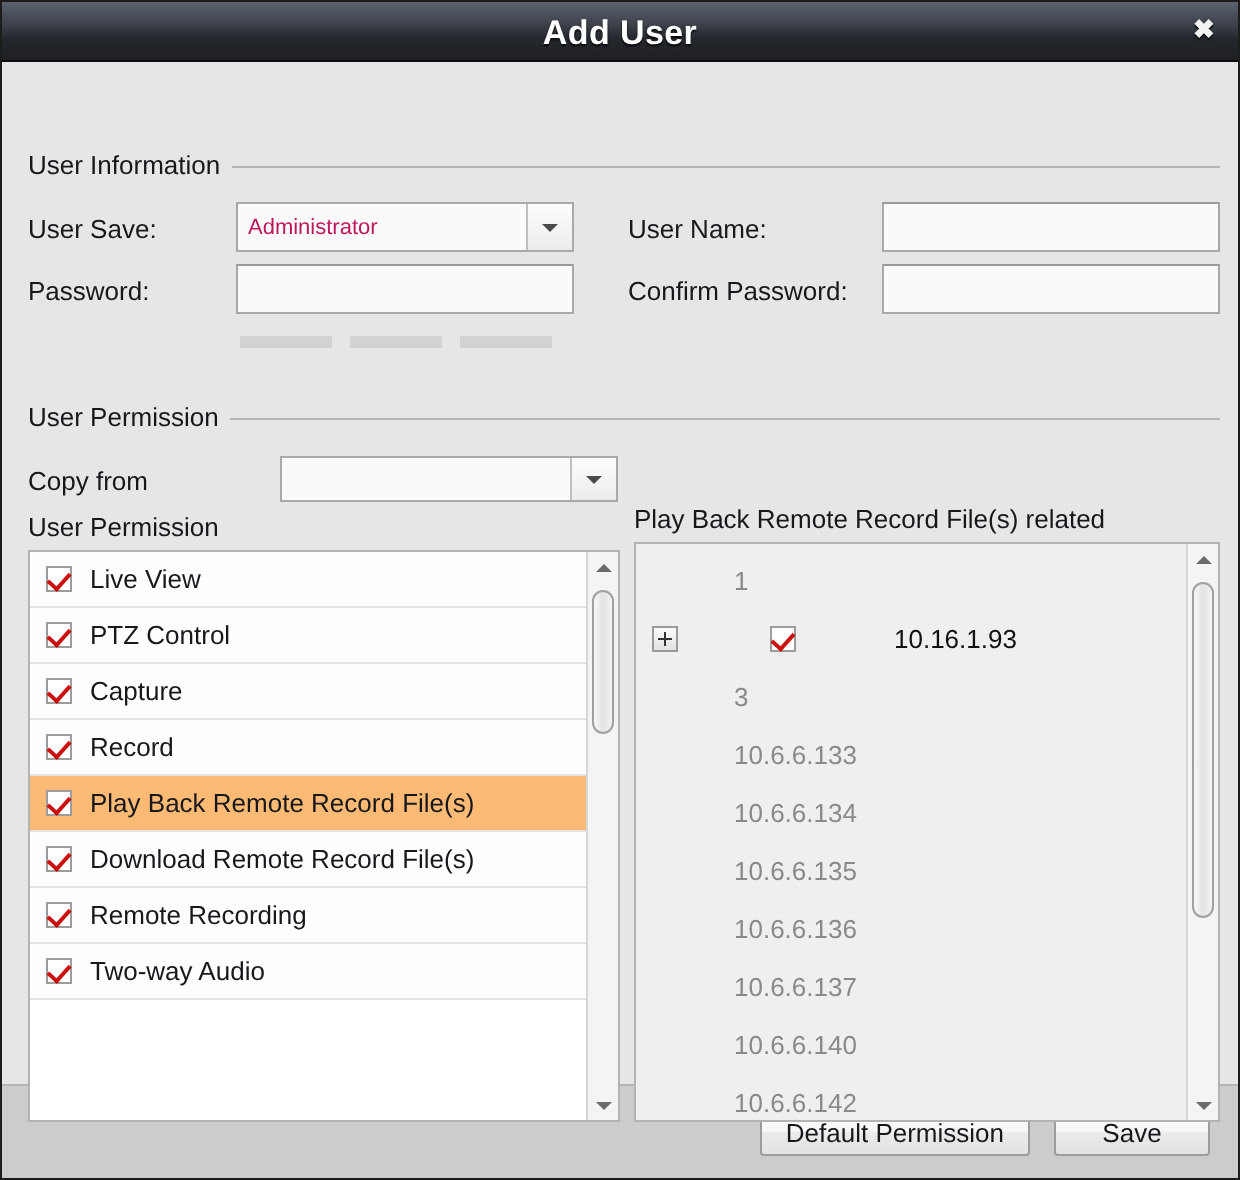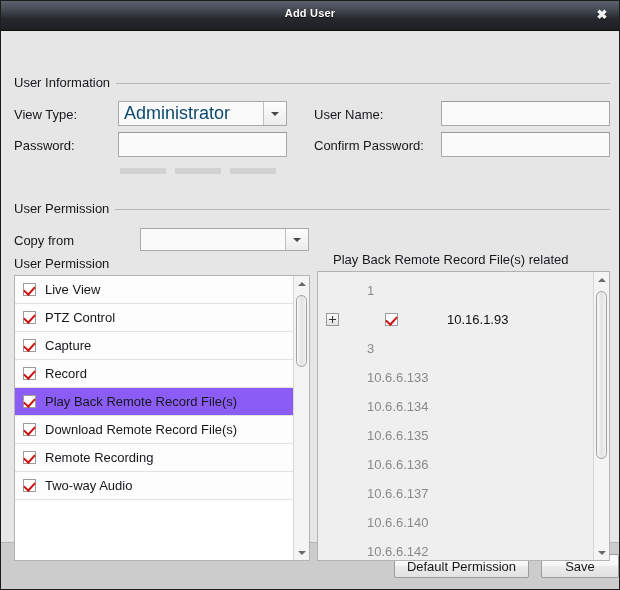--- a/index.html
+++ b/index.html
@@ -32,21 +32,21 @@
     flex: 0 0 29px;
     background: linear-gradient(to bottom, #5d636e 0%, #3d424b 38%, #25282d 62%, #1d1f23 100%);
     border-bottom: 1px solid #0d0d0d;
   }
   .title-text {
     position: absolute;
     left: 0; right: 0;
     top: 6px;
     text-align: center;
     color: #ffffff;
-    font-size: 11px;
+    font-size: 17px;
     font-weight: bold;
     letter-spacing: .2px;
     text-shadow: 0 1px 1px rgba(0,0,0,.8);
   }
   .close-btn {
     position: absolute;
     right: 6px;
     top: 4px;
     width: 22px;
     height: 20px;
@@ -108,22 +108,22 @@
     border: 1px solid #a9a9a9;
     display: flex;
     align-items: stretch;
     cursor: default;
   }
   .combo .val {
     flex: 1 1 auto;
     display: flex;
     align-items: center;
     padding-left: 5px;
-    font-size: 18px;
-    color: #0c4a6e;
+    font-size: 11px;
+    color: #be185d;
     overflow: hidden;
     white-space: nowrap;
   }
   .combo .arrow {
     flex: 0 0 22px;
     border-left: 1px solid #c0c0c0;
     background: linear-gradient(to bottom, #fdfdfd, #ececec);
     display: flex;
     align-items: center;
     justify-content: center;
@@ -164,21 +164,21 @@
     border-bottom: 1px solid #e2e2e2;
     display: flex;
     align-items: center;
     padding-left: 8px;
     font-size: 13px;
     color: #16181c;
     background: #fdfdfd;
     cursor: default;
   }
   .perm-row.sel {
-    background: #8b5cf6;
+    background: #fdba74;
   }
   .cbx {
     width: 13px;
     height: 13px;
     box-sizing: border-box;
     border: 1px solid #9c9c9c;
     background: #ffffff;
     margin-right: 9px;
     position: relative;
     flex: 0 0 13px;
@@ -272,20 +272,21 @@
     box-sizing: border-box;
   }
   
   .footer {
     flex: 0 0 46px;
     background: #cccccc;
     border-top: 1px solid #b4b4b4;
     display: flex;
     align-items: center;
     justify-content: flex-end;
+    padding-right: 14px;
     gap: 12px;
   }
   .btn {
     box-sizing: border-box;
     height: 24px;
     min-width: 78px;
     padding: 0 12px;
     border: 1px solid #9c9c9c;
     border-radius: 2px;
     background: linear-gradient(to bottom, #ffffff 0%, #f6f6f6 48%, #ebebeb 52%, #e2e2e2 100%);
@@ -308,21 +309,21 @@
   <div class="titlebar">
     <div class="title-text">Add User</div>
     <div class="close-btn">✖</div>
   </div>
 
   <div class="content">
 
     <div class="group-title" style="left:13px; top:44px;">User Information</div>
     <div class="group-line" style="left:13px; top:52px; width:596px;"></div>
 
-    <div class="lbl" style="left:13px; top:76px;">View Type:</div>
+    <div class="lbl" style="left:13px; top:76px;">User Save:</div>
     <div class="combo" style="left:117px; top:70px; width:169px; height:25px;">
       <div class="val">Administrator</div>
       <div class="arrow">
           <i class="chev"></i>
         </div>
     </div>
 
     <div class="lbl" style="left:313px; top:76px;">User Name:</div>
     <input class="tinput" style="left: 440px; top: 70px; width: 169px; height: 25px;" type="text" value="" placeholder="">
 
@@ -343,21 +344,21 @@
 
     <div class="lbl" style="left:13px; top:202px;text-align:center;">Copy from</div>
     <div class="combo" style="left:139px; top:197px; width:169px; height:23px;">
       <div class="val"></div>
       <div class="arrow">
           <i class="chev"></i>
         </div>
     </div>
 
     <div class="lbl" style="left:13px; top:225px;">User Permission</div>
-    <div class="lbl" style="left:332px; top:221px;">Play Back Remote Record File(s) related</div>
+    <div class="lbl" style="left:316px; top:221px;">Play Back Remote Record File(s) related</div>
 
     <div class="listbox" style="left:13px; top:244px; width:296px; height:286px;">
       <div class="rows" id="perm-rows">
           <div class="perm-row">
             <span class="cbx on"></span>
             <span>Live View</span>
           </div>
           <div class="perm-row">
             <span class="cbx on"></span>
             <span>PTZ Control</span>

